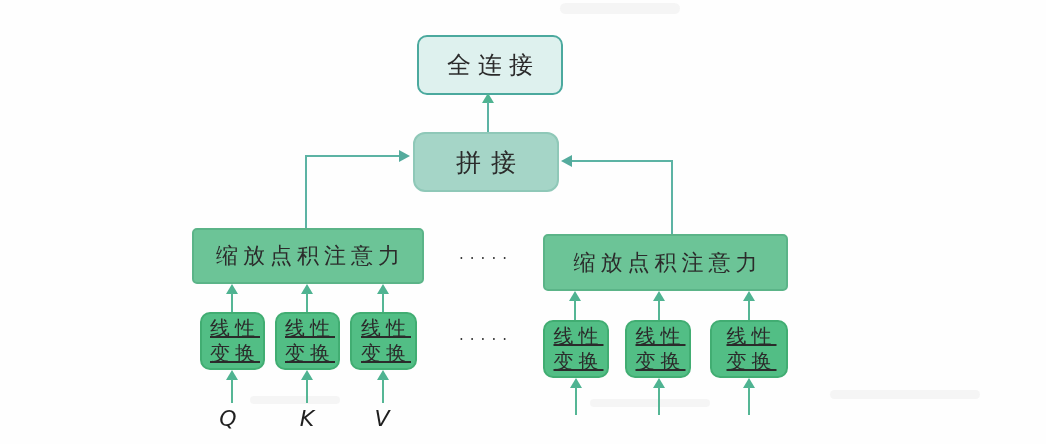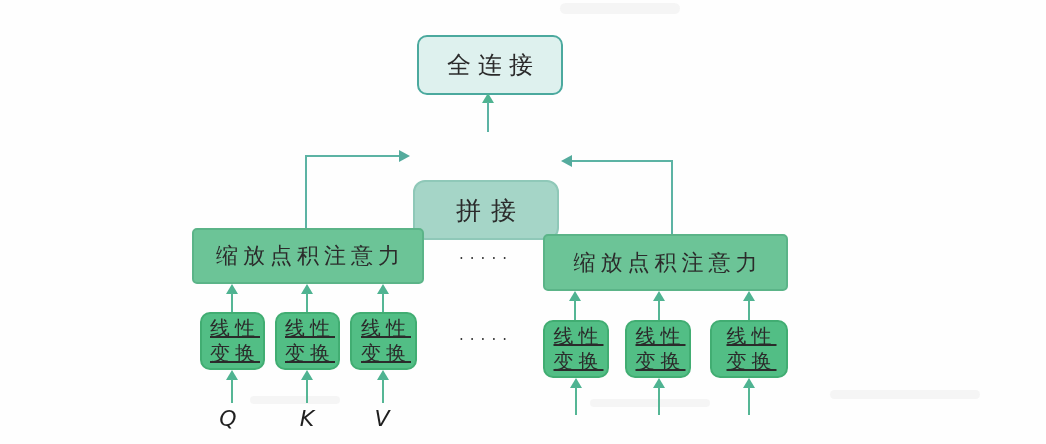--- a/index.html
+++ b/index.html
@@ -23,21 +23,21 @@
     background:#def1ee;
     border:2px solid #4ba99e;
     border-radius:10px;
     font-size:24px;letter-spacing:7px;text-indent:7px;
   }
   .concat-box{
     left:413px;top:132px;width:146px;height:60px;
     background:#a5d5c7;
     border:2px solid #8fc8b8;
     border-radius:12px;
-    font-size:25px;letter-spacing:10px;text-indent:10px;margin-top:48px;
+    font-size:25px;letter-spacing:10px;text-indent:10px;
   }
   .attn-box{
     background:#6cc497;
     border:2px solid #5bb488;
     border-radius:5px;
     font-size:22px;letter-spacing:5px;text-indent:5px;
   }
   .attn-left{left:192px;top:228px;width:232px;height:56px;}
   .attn-right{left:543px;top:234px;width:245px;height:57px;}
   .lin-box{

